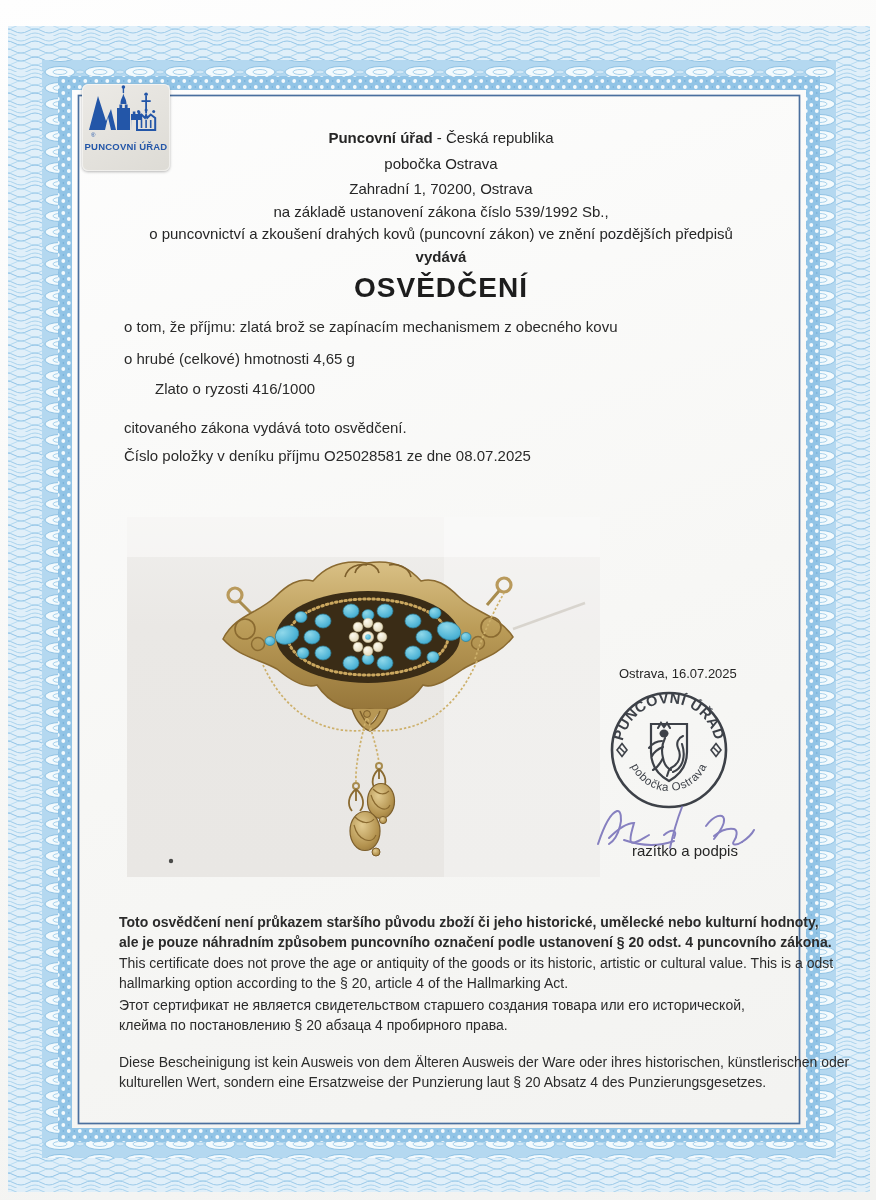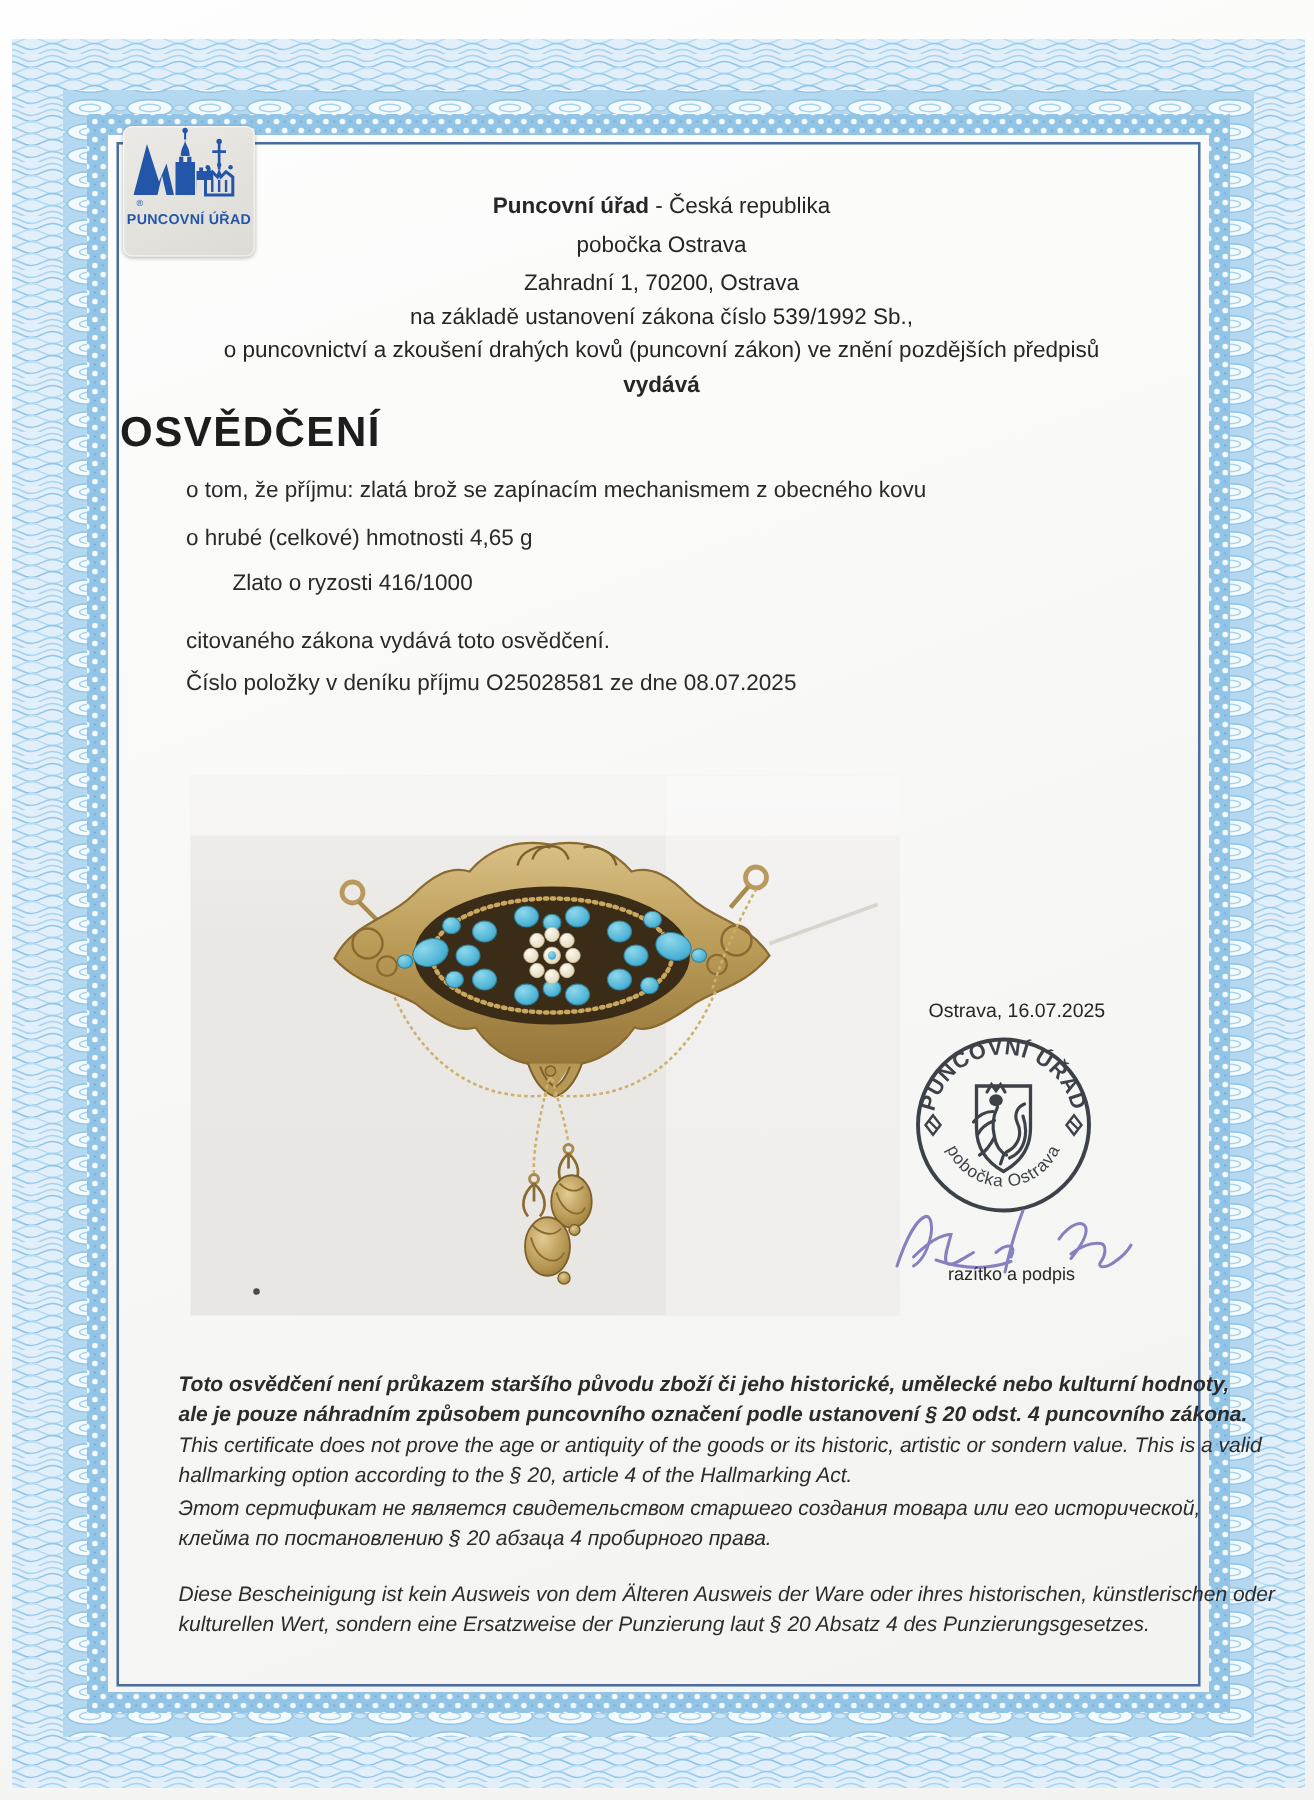--- a/index.html
+++ b/index.html
@@ -16,36 +16,36 @@
     left:82px;top:84px;width:88px;height:87px;
     background:linear-gradient(150deg,#eceae6,#dddbd5);
     border-radius:6px;box-shadow:0 1px 3px rgba(0,0,0,.28), inset 0 0 0 1px rgba(255,255,255,.5);
     display:flex;flex-direction:column;align-items:center;justify-content:flex-start;
   }
   .sticker .logo-label{font-size:9.5px;font-weight:bold;color:#2356a8;letter-spacing:.2px;margin-top:1px;white-space:nowrap;}
 
   
   .hline{left:80px;width:722px;text-align:center;font-size:15px;white-space:nowrap;}
   .b{font-weight:bold;}
-  .title{left:80px;width:722px;top:272px;font-size:28px;font-weight:bold;letter-spacing:1px;color:#1d1d1d;}
+  .title{left:80px;width:722px;top:272px;text-align:center;font-size:28px;font-weight:bold;letter-spacing:1px;color:#1d1d1d;}
 
   
   .bline{font-size:15px;white-space:nowrap;color:#2a2a2a;}
 
   
   .photo{left:127px;top:517px;width:473px;height:360px;background:linear-gradient(180deg,#f0efed 0%,#eae8e5 30%,#e9e7e4 100%);}
 
   
   .date{left:619px;top:666px;font-size:13px;white-space:nowrap;}
   .stamp{left:604px;top:686px;width:130px;height:128px;}
   .sig{left:594px;top:804px;width:176px;height:48px;}
-  .caption{left:632px;top:842px;font-size:12px;white-space:nowrap;}
-
-  
-  .fpar{left:119px;width:690px;font-style:italic;font-size:14px;line-height:20px;color:#2b2b2b;}
+  .caption{left:632px;top:842px;font-size:15px;white-space:nowrap;}
+
+  
+  .fpar{left:119px;width:690px;font-size:14px;line-height:20px;color:#2b2b2b;}
   .fbold{font-weight:bold;}
   .fline{white-space:nowrap;}
 </style>
 </head>
 <body>
 
 <div class="page">
 
   <svg class="abs" style="left:0;top:0" width="876" height="1200" viewBox="0 0 876 1200">
     <defs>
@@ -272,21 +272,21 @@
       <path d="M148,38 C154,34 158,30 160,26"></path>
     </g>
   </svg>
   <div class="abs caption">razítko a podpis</div>
 
   <div class="abs fpar fbold" style="top:912px">
     <div class="fline">Toto osvědčení není průkazem staršího původu zboží či jeho historické, umělecké nebo kulturní hodnoty,</div>
     <div class="fline">ale je pouze náhradním způsobem puncovního označení podle ustanovení § 20 odst. 4 puncovního zákona.</div>
   </div>
   <div class="abs fpar" style="top:953px">
-    <div class="fline">This certificate does not prove the age or antiquity of the goods or its historic, artistic or sondern value. This is a valid</div>
+    <div class="fline">This certificate does not prove the age or antiquity of the goods or its historic, artistic or cultural value. This is a odst</div>
     <div class="fline">hallmarking option according to the § 20, article 4 of the Hallmarking Act.</div>
   </div>
   <div class="abs fpar" style="top:995px">
     <div class="fline">Этот сертификат не является свидетельством старшего создания товара или его исторической,</div>
     <div class="fline">клейма по постановлению § 20 абзаца 4 пробирного права.</div>
   </div>
   <div class="abs fpar" style="top:1052px">
     <div class="fline">Diese Bescheinigung ist kein Ausweis von dem Älteren Ausweis der Ware oder ihres historischen, künstlerischen oder</div>
     <div class="fline">kulturellen Wert, sondern eine Ersatzweise der Punzierung laut § 20 Absatz 4 des Punzierungsgesetzes.</div>
   </div>

